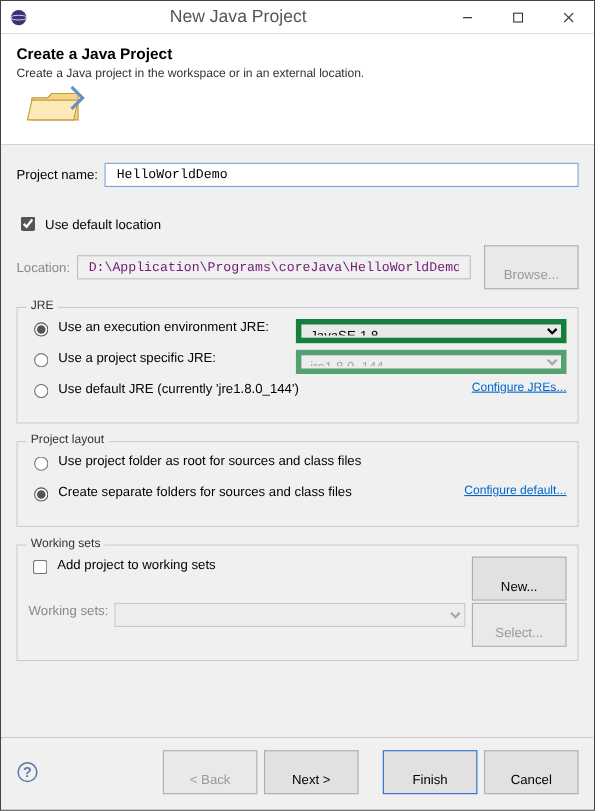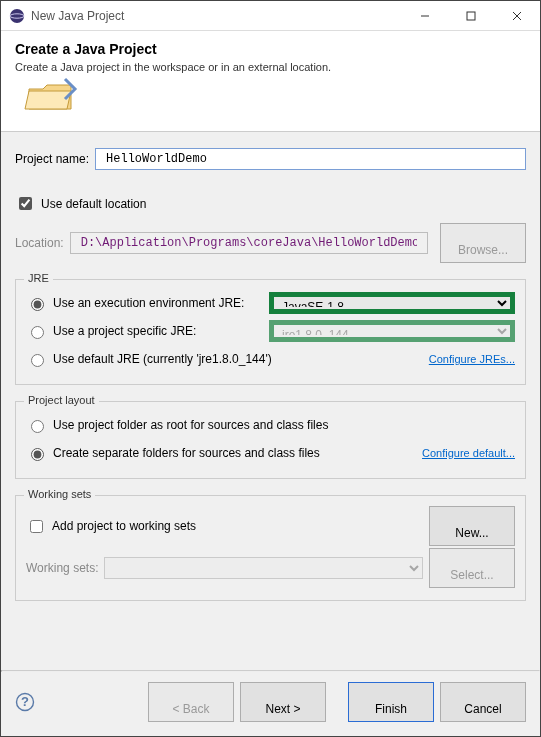--- a/index.html
+++ b/index.html
@@ -22,21 +22,21 @@
     align-items: center;
     height: 30px;
     padding: 0 0 0 8px;
     background: #fff;
     border-bottom: 1px solid #ddd;
   }
   .titlebar .app-icon {
     width: 16px; height: 16px;
     margin-right: 6px;
   }
-  .titlebar .title { flex: 1; color: #555; font-size: 12px; }
+  .titlebar .title { flex: 1; color: #555; font-size: 16px; text-align: center; }
   .winbtns { display: flex; }
   .winbtn {
     width: 46px; height: 30px;
     display: flex; align-items: center; justify-content: center;
     color: #333;
   }
   .winbtn svg { width: 10px; height: 10px; stroke: #333; }
   
   .banner {
     background: #fff;
@@ -89,21 +89,21 @@
   .fieldset .legend {
     position: absolute;
     top: -8px; left: 8px;
     background: #f0f0f0;
     padding: 0 4px;
     font-size: 11px;
     color: #333;
   }
   .fsrow {
     display: flex;
-    align-items: center;
+    align-items: flex-start;
     gap: 6px;
     min-height: 26px;
     margin-bottom: 2px;
   }
   .fsrow .radio-label { flex: 0 0 210px; }
   select {
     flex: 1;
     border: 5px solid #15803d;
     background: #e8e8e8;
     padding: 2px 4px;

